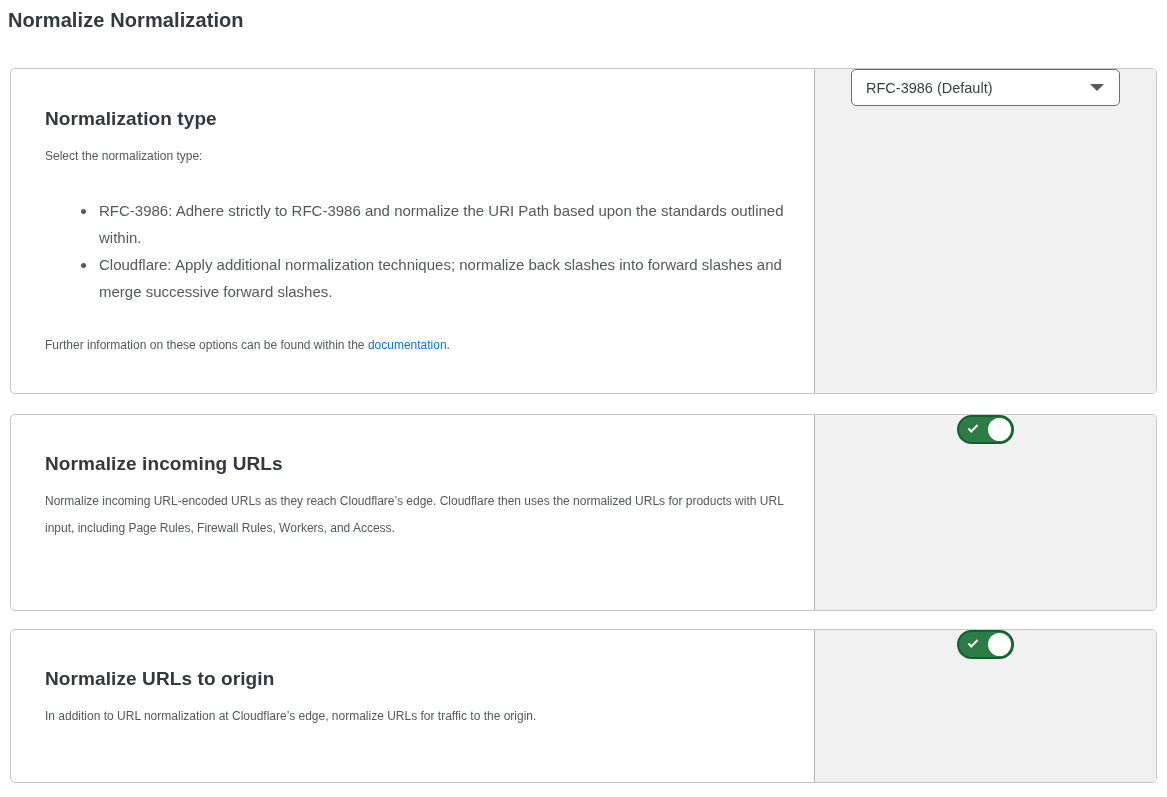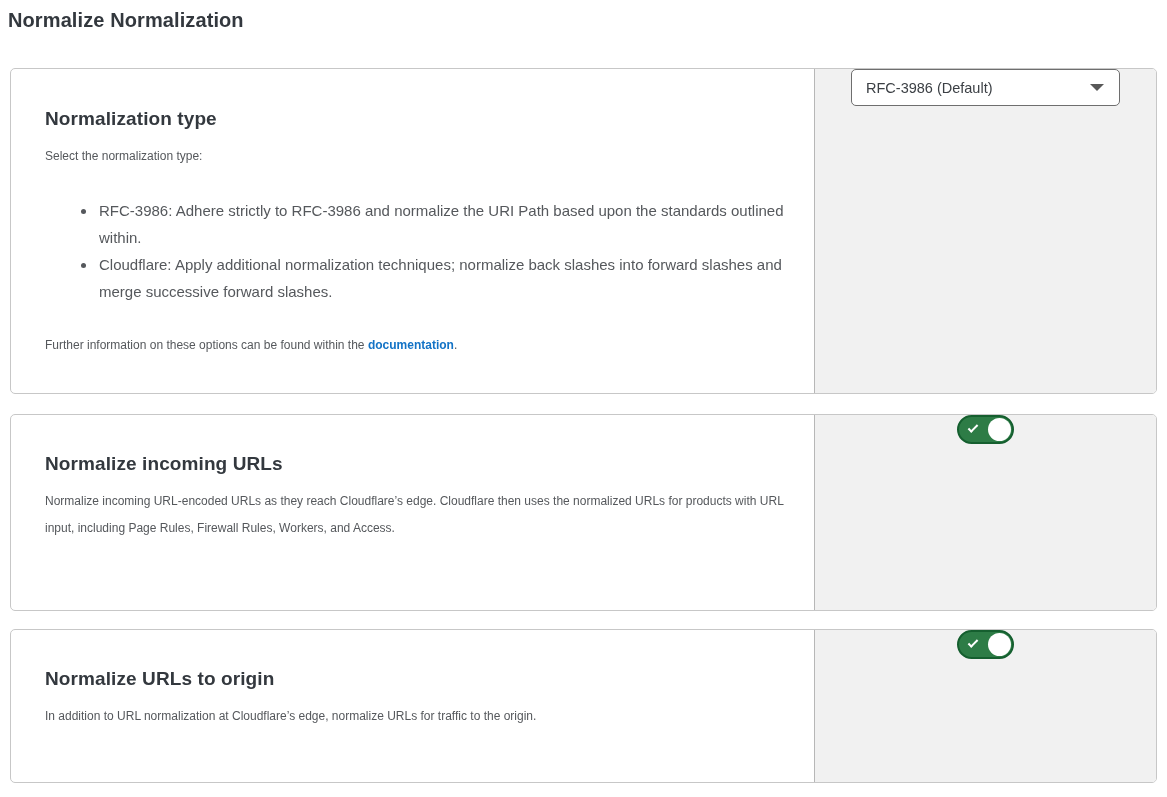--- a/index.html
+++ b/index.html
@@ -64,21 +64,20 @@
     color: #55585c;
   }
   ul.option-list li { margin: 0; padding-left: 2px; }
   .footer-note {
     margin-top: 27px;
   }
   a.doc-link {
     color: #1373c6;
     text-decoration: none;
     cursor: pointer;
-    font-weight: bold;
   }
   
   .select-box {
     width: 269px;
     height: 37px;
     background: #ffffff;
     border: 1px solid #6e6e6e;
     border-radius: 5px;
     display: flex;
     align-items: center;

